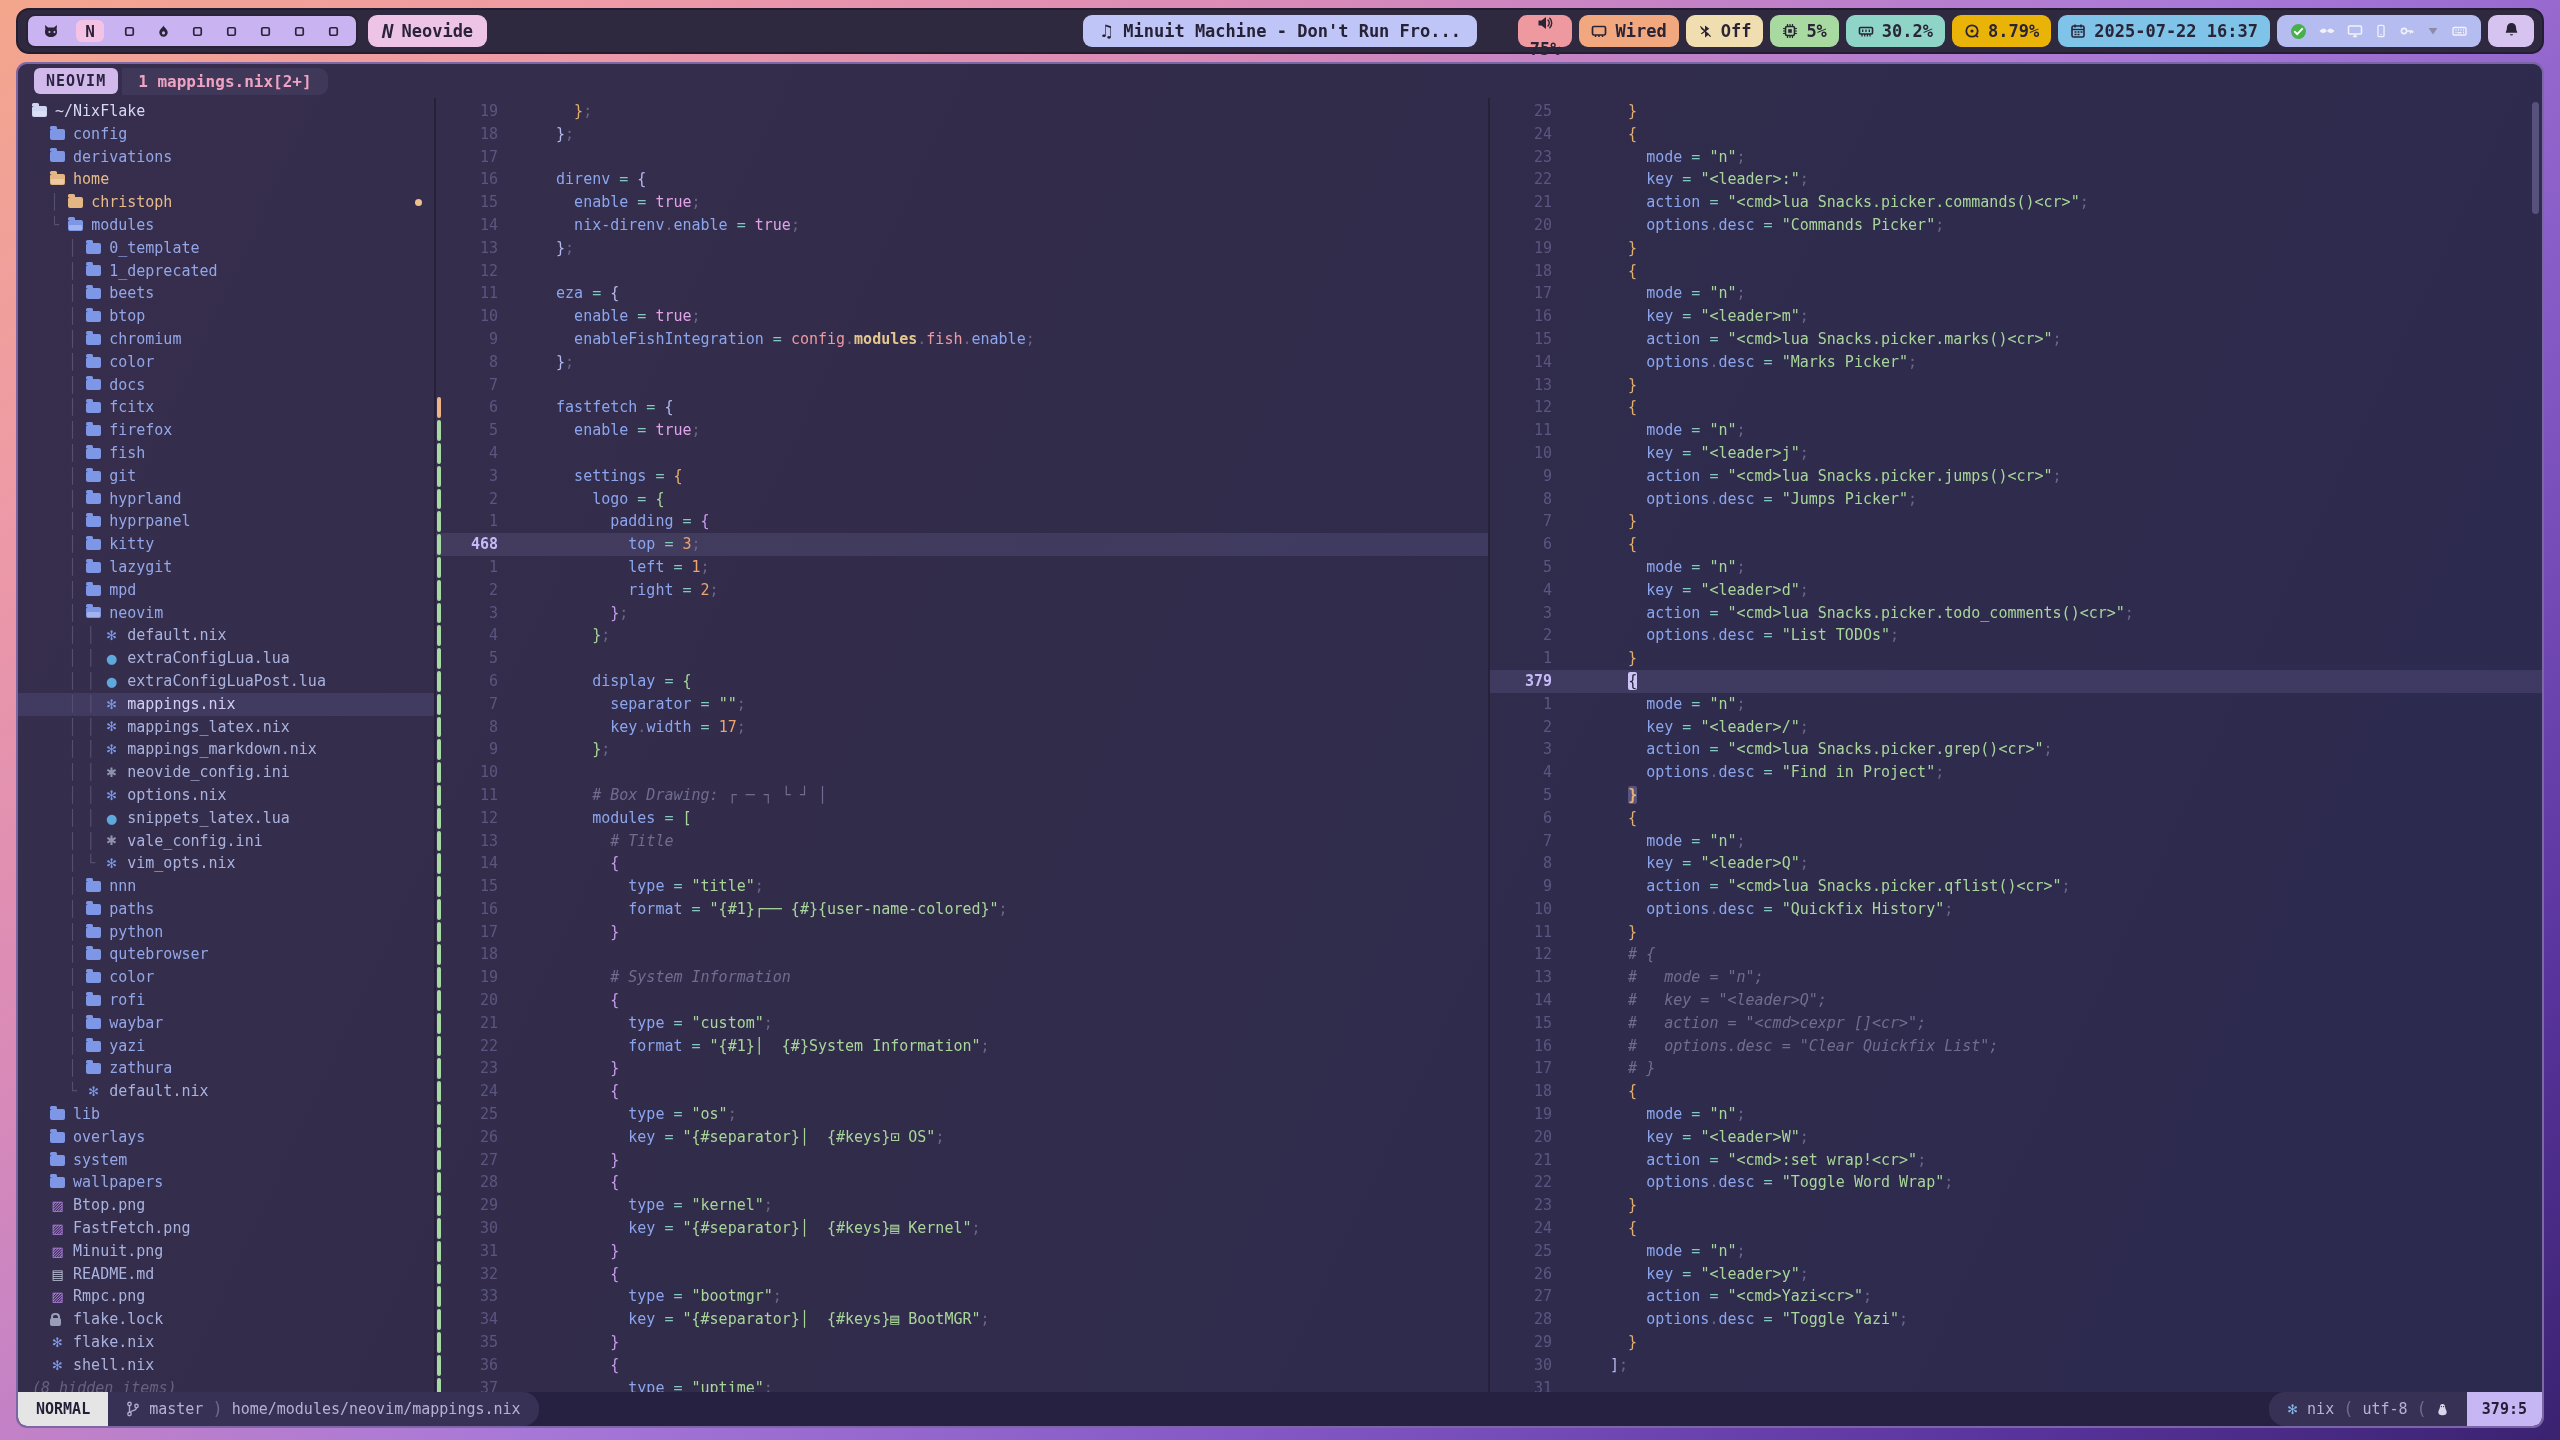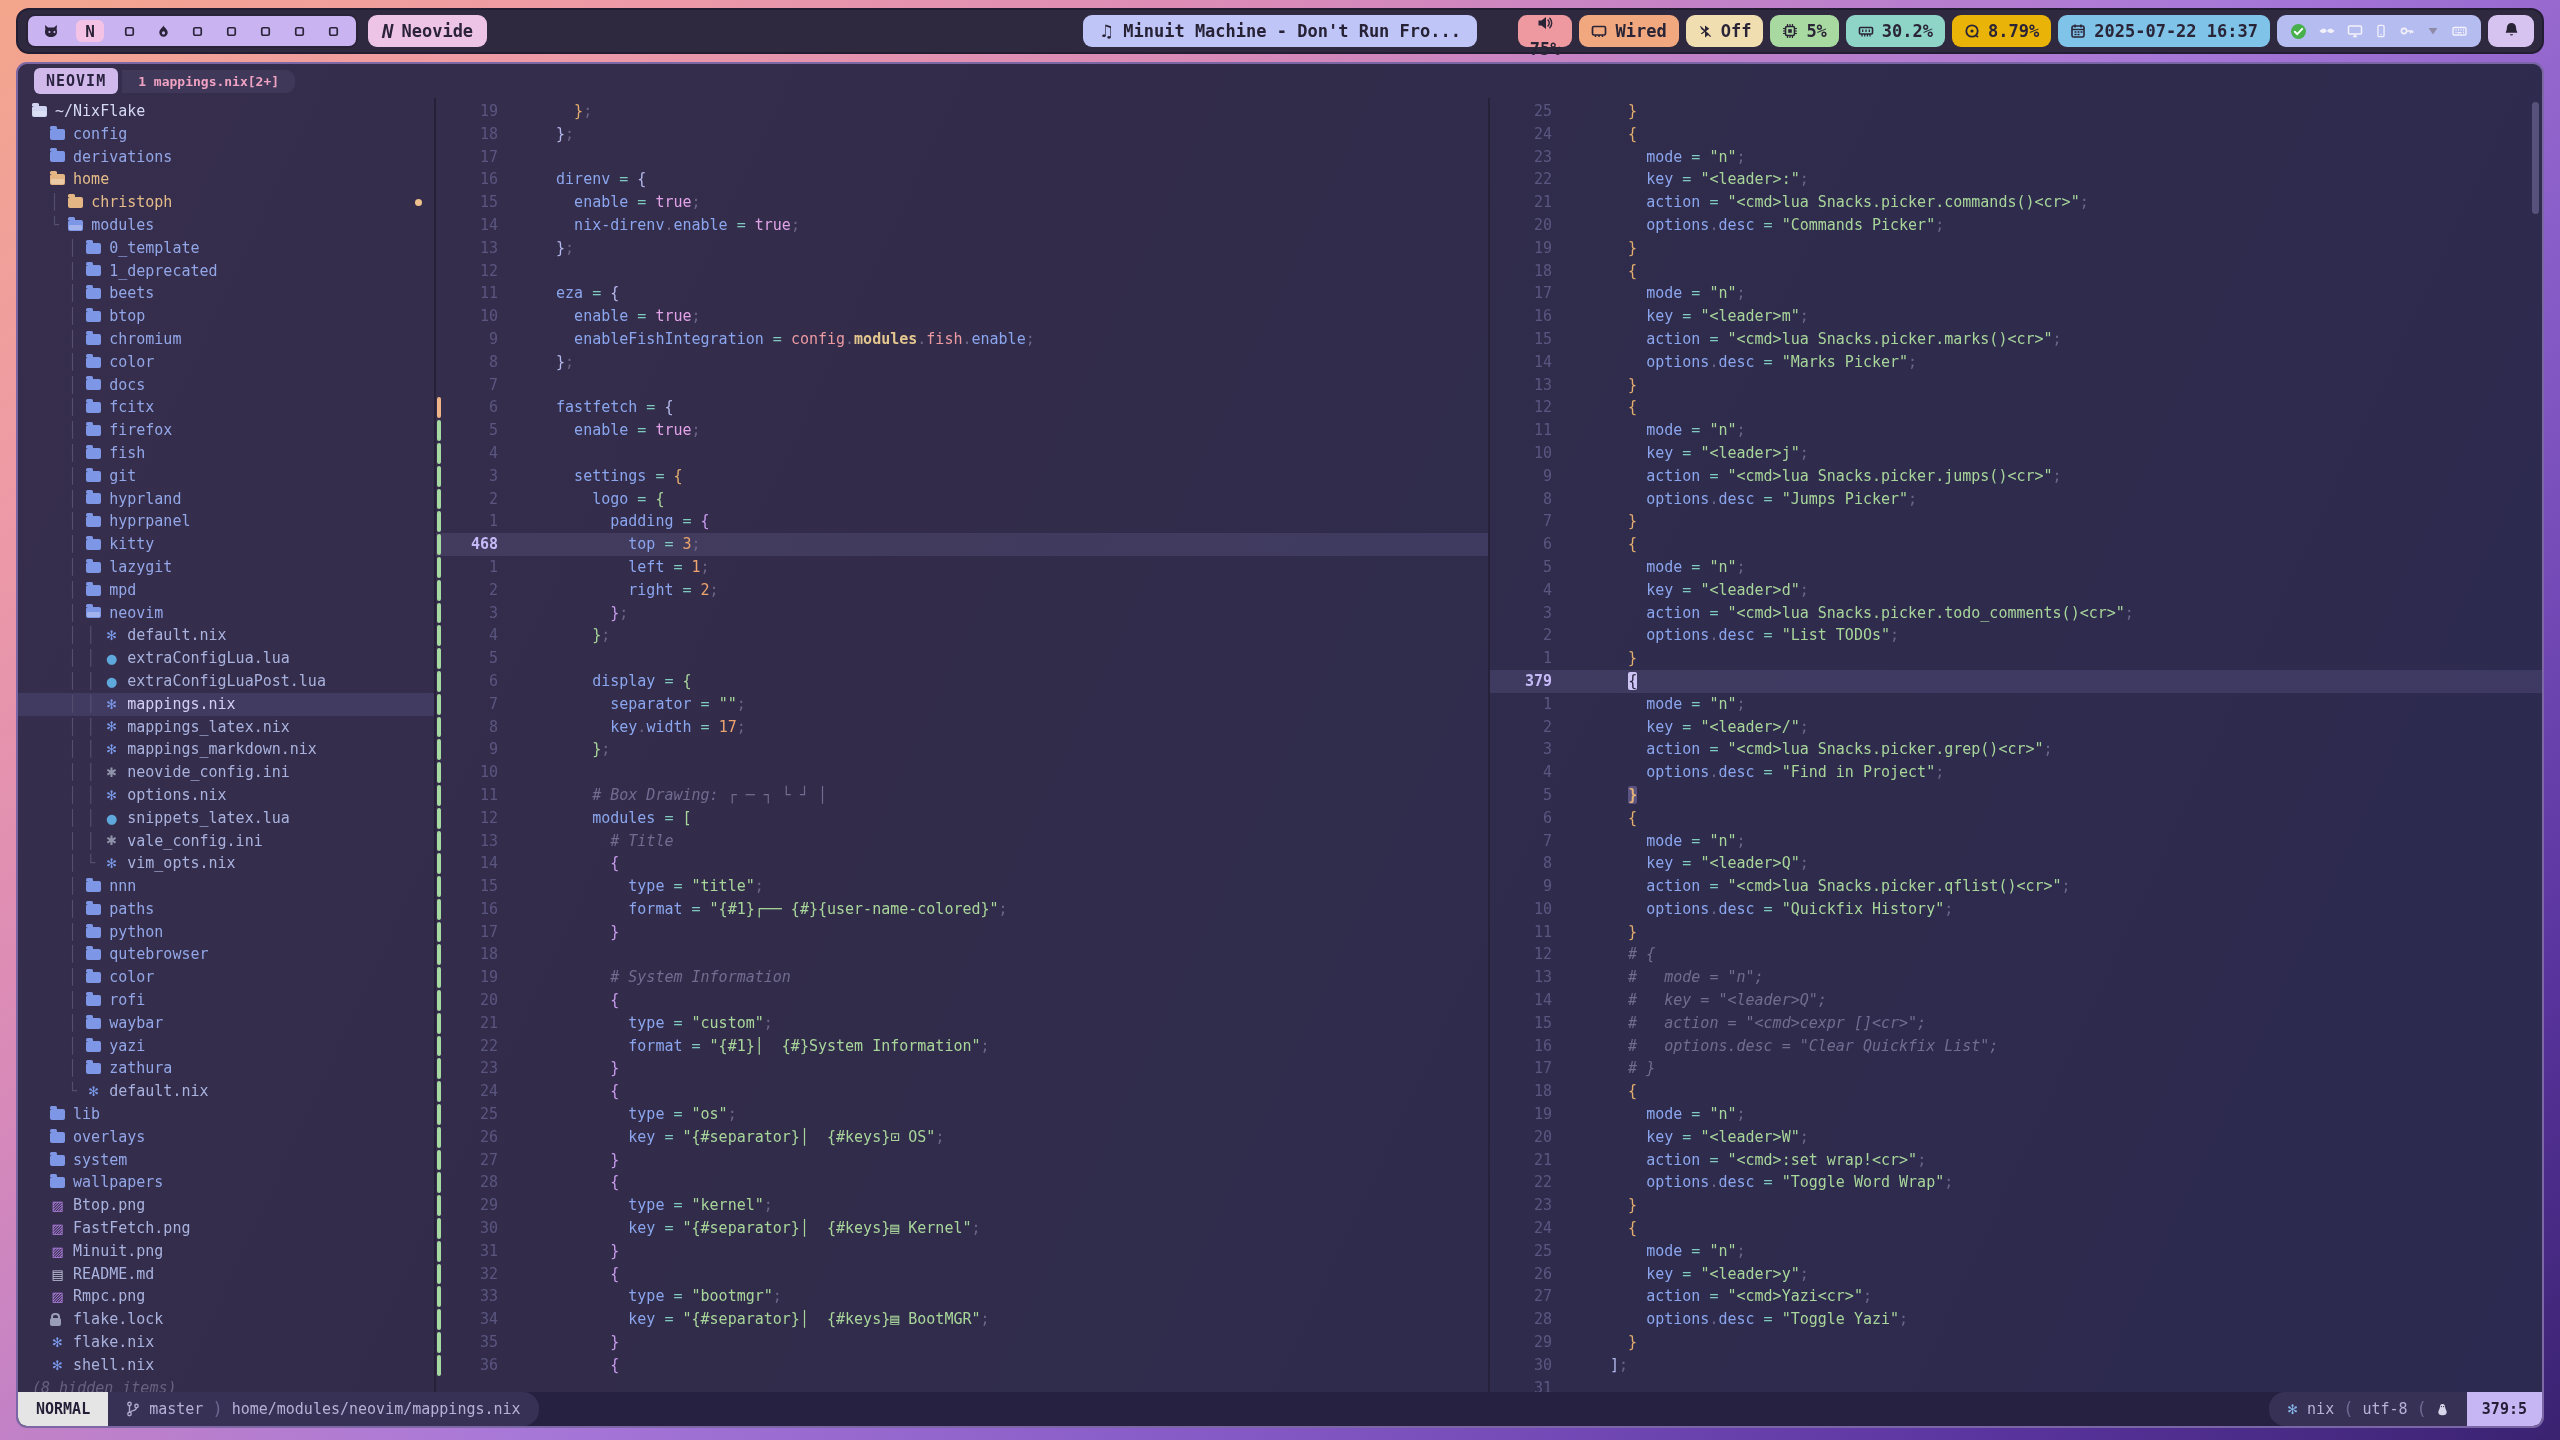--- a/index.html
+++ b/index.html
@@ -21,21 +21,21 @@
   .tb-right{margin-left:auto;display:flex;align-items:center;gap:7px;}
   .chip{height:32px;border-radius:9px;display:flex;align-items:center;gap:8px;padding:0 12px;color:#2a2437;font-weight:bold;font-size:17px;}
   .chip svg,.workspaces svg{display:block;}
   .tray{background:#b4bcf0;height:32px;border-radius:9px;display:flex;align-items:center;gap:11px;padding:0 13px;color:#f2f1fa;}
   .tray .ticn{display:flex;align-items:center;}
   .bellchip{background:#d7c3ef;width:46px;height:32px;border-radius:9px;display:flex;align-items:center;justify-content:center;color:#2a2437;}
   
   .window{position:absolute;left:16px;right:16px;top:62px;bottom:12px;border:2px solid rgba(186,152,238,.55);border-radius:11px;background:linear-gradient(115deg,#362e4c 0%,#322c4a 35%,#2e2b4d 70%,#2d2a51 100%);display:flex;flex-direction:column;overflow:hidden;box-sizing:border-box;}
   .tabline{height:34px;display:flex;align-items:center;padding-left:16px;flex:none;}
   .nv-label{background:#d2b9ec;color:#2b2440;font-weight:bold;font-size:15px;padding:4px 12px;border-radius:6px;letter-spacing:1px;}
-  .buftab{background:#3f3859;color:#f0a2c2;font-weight:bold;font-size:13px;padding:4px 16px;border-radius:0 9px 9px 0;margin-left:4px;}
+  .buftab{background:#3f3859;color:#f0a2c2;font-weight:bold;font-size:16px;padding:4px 16px;border-radius:0 9px 9px 0;margin-left:4px;}
   .main{flex:1;display:flex;position:relative;overflow:hidden;}
   
   .tree{width:416px;flex:none;border-right:2px solid #262039;padding-top:2px;overflow:hidden;}
   .trow{height:22.8px;line-height:22.8px;display:flex;align-items:center;padding-left:14px;position:relative;font-size:15px;}
   .trow.sel{background:#423b61;}
   .tg{color:#544e70;white-space:pre;}
   .tl{margin-left:0;}
   .ic{display:inline-block;width:15px;margin-right:8px;flex:none;position:relative;}
   .fi{height:11px;border-radius:2px;background:currentColor;}
   .fi::before{content:'';position:absolute;top:-3px;left:0;width:7px;height:3px;border-radius:1.5px 1.5px 0 0;background:currentColor;}
@@ -598,20 +598,21 @@
         <div class="crow"><span class="sgn a"></span><span class="gut">27</span><span class="cd"><span class="t-bd">        }</span></span></div>
         <div class="crow"><span class="sgn a"></span><span class="gut">28</span><span class="cd"><span class="t-bd">        {</span></span></div>
         <div class="crow"><span class="sgn a"></span><span class="gut">29</span><span class="cd"><span class="t-k">          type</span><span class="t-o"> = </span><span class="t-s">"kernel"</span><span class="t-p">;</span></span></div>
         <div class="crow"><span class="sgn a"></span><span class="gut">30</span><span class="cd"><span class="t-k">          key</span><span class="t-o"> = </span><span class="t-s">"{#separator}│  {#keys}▤ Kernel"</span><span class="t-p">;</span></span></div>
         <div class="crow"><span class="sgn a"></span><span class="gut">31</span><span class="cd"><span class="t-bd">        }</span></span></div>
         <div class="crow"><span class="sgn a"></span><span class="gut">32</span><span class="cd"><span class="t-bd">        {</span></span></div>
         <div class="crow"><span class="sgn a"></span><span class="gut">33</span><span class="cd"><span class="t-k">          type</span><span class="t-o"> = </span><span class="t-s">"bootmgr"</span><span class="t-p">;</span></span></div>
         <div class="crow"><span class="sgn a"></span><span class="gut">34</span><span class="cd"><span class="t-k">          key</span><span class="t-o"> = </span><span class="t-s">"{#separator}│  {#keys}▤ BootMGR"</span><span class="t-p">;</span></span></div>
         <div class="crow"><span class="sgn a"></span><span class="gut">35</span><span class="cd"><span class="t-bd">        }</span></span></div>
         <div class="crow"><span class="sgn a"></span><span class="gut">36</span><span class="cd"><span class="t-bd">        {</span></span></div>
+        <div class="crow"><span class="sgn a"></span><span class="gut">37</span><span class="cd"><span class="t-k">          type</span><span class="t-o"> = </span><span class="t-s">"uptime"</span><span class="t-p">;</span></span></div>
       </div>
     <div class="pane rgt" id="pane-right">
         <div class="crow"><span class="gut">25</span><span class="cd"><span class="t-bb">    }</span></span></div>
         <div class="crow"><span class="gut">24</span><span class="cd"><span class="t-bb">    {</span></span></div>
         <div class="crow"><span class="gut">23</span><span class="cd"><span class="t-k">      mode</span><span class="t-o"> = </span><span class="t-s">"n"</span><span class="t-p">;</span></span></div>
         <div class="crow"><span class="gut">22</span><span class="cd"><span class="t-k">      key</span><span class="t-o"> = </span><span class="t-s">"&lt;leader&gt;:"</span><span class="t-p">;</span></span></div>
         <div class="crow"><span class="gut">21</span><span class="cd"><span class="t-k">      action</span><span class="t-o"> = </span><span class="t-s">"&lt;cmd&gt;lua Snacks.picker.commands()&lt;cr&gt;"</span><span class="t-p">;</span></span></div>
         <div class="crow"><span class="gut">20</span><span class="cd"><span class="t-k">      options</span><span class="t-p">.</span><span class="t-k">desc</span><span class="t-o"> = </span><span class="t-s">"Commands Picker"</span><span class="t-p">;</span></span></div>
         <div class="crow"><span class="gut">19</span><span class="cd"><span class="t-bb">    }</span></span></div>
         <div class="crow"><span class="gut">18</span><span class="cd"><span class="t-bb">    {</span></span></div>

